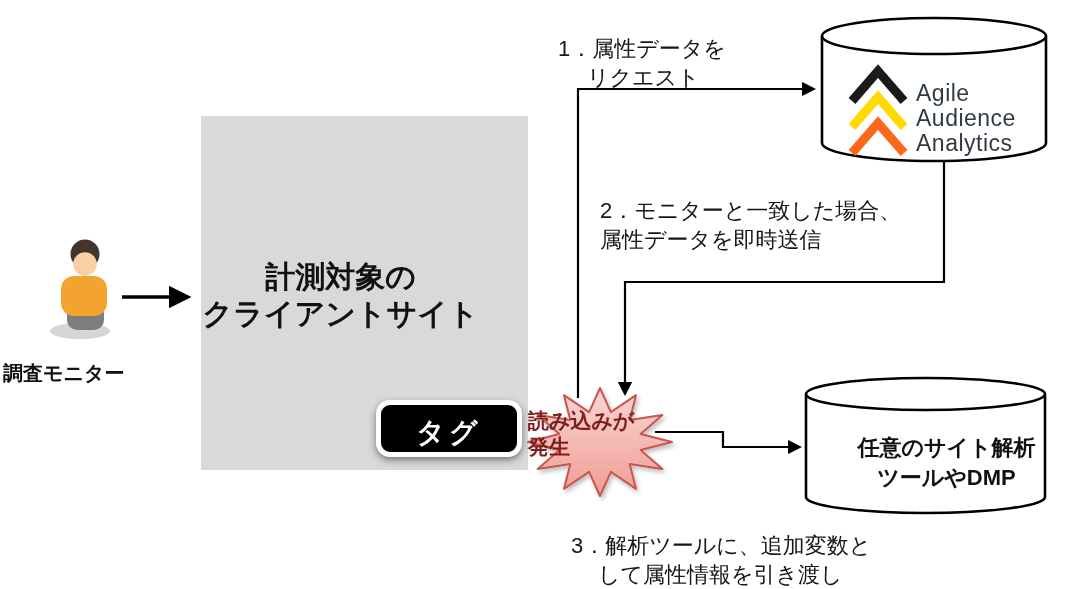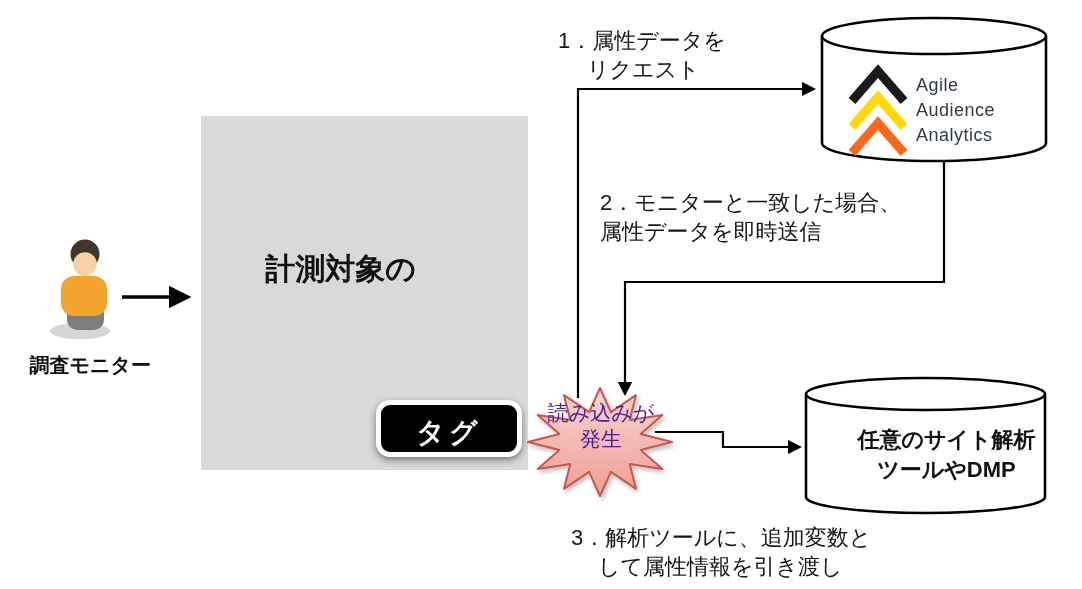--- a/index.html
+++ b/index.html
@@ -18,63 +18,63 @@
     width: 1082px; height: 589px;
     z-index: 2;
   }
   .client-box {
     position: absolute;
     left: 201px; top: 116px;
     width: 327px; height: 354px;
     background: var(--box_fill);
     z-index: 1;
   }
-  .label { position: absolute; z-index: 3; white-space: nowrap; }
+  .label { position: absolute; z-index: 3; white-space: nowrap; margin-top: 8px; }
 
   .client-title {
     left: 201px; top: 250px; width: 279px;
     text-align: center;
     font-size: 30px; font-weight: bold;
     line-height: 37px;
     color: #111;
   }
   .monitor-label {
     left: 3px; top: 352px; width: 148px;
-    text-align: right;
+    text-align: left;
     font-size: 20px; font-weight: bold;
   }
   .step {
     font-size: 22px;
     line-height: 29px;
     color: #161616;
   }
   .step1 { left: 558px; top: 26px; }
   .step1 .line2 { padding-left: 29px; }
   .step2 { left: 600px; top: 188px; width: 345px; text-align: left; }
   .step3 { left: 571px; top: 523px; }
   .step3 .line2 { padding-left: 27px; }
 
   .aaa-text {
     left: 916px; top: 73px;
-    font-size: 18px; line-height: 25px;
+    font-size: 23px; line-height: 25px;
     color: var(--aaa_text);
     letter-spacing: 0.5px;
   }
   .dmp-text {
     left: 806px; top: 425px; width: 281px;
     text-align: center;
     font-size: 22px; font-weight: 600;
     line-height: 30px;
   }
   .burst-text {
     left: 528px; top: 400px; width: 146px;
-    text-align: center;
-    font-size: 21px; font-weight: normal;
+    text-align: left;
+    font-size: 21px; font-weight: bold;
     line-height: 26px;
-    color: #4c1d95;
+    color: #7f1d1d;
   }
   .tag {
     position: absolute; z-index: 3;
     left: 376px; top: 400px;
     width: 136px; height: 47px;
     background: var(--tag_bg);
     border: 5px solid #ffffff;
     border-radius: 14px;
     box-shadow: 0 3px 7px rgba(0,0,0,0.45);
     display: flex; align-items: flex-end; justify-content: center;
@@ -152,20 +152,21 @@
       <circle class="p-face" cx="85" cy="264" r="11.8"></circle>
       <rect class="p-pants" x="67" y="296" width="37" height="34" rx="10"></rect>
       <rect class="p-shirt" x="61" y="276" width="46" height="40" rx="13"></rect>
     </g>
   </svg>
 
   <div class="label monitor-label">調査モニター</div>
 
   <div class="label client-title">
     <div>計測対象の</div>
+    <div>クライアントサイト</div>
   </div>
 
   <div class="tag">
     <span>タグ</span>
   </div>
 
   <div class="label burst-text">
     <div>読み込みが</div>
     <div>発生</div>
   </div>

